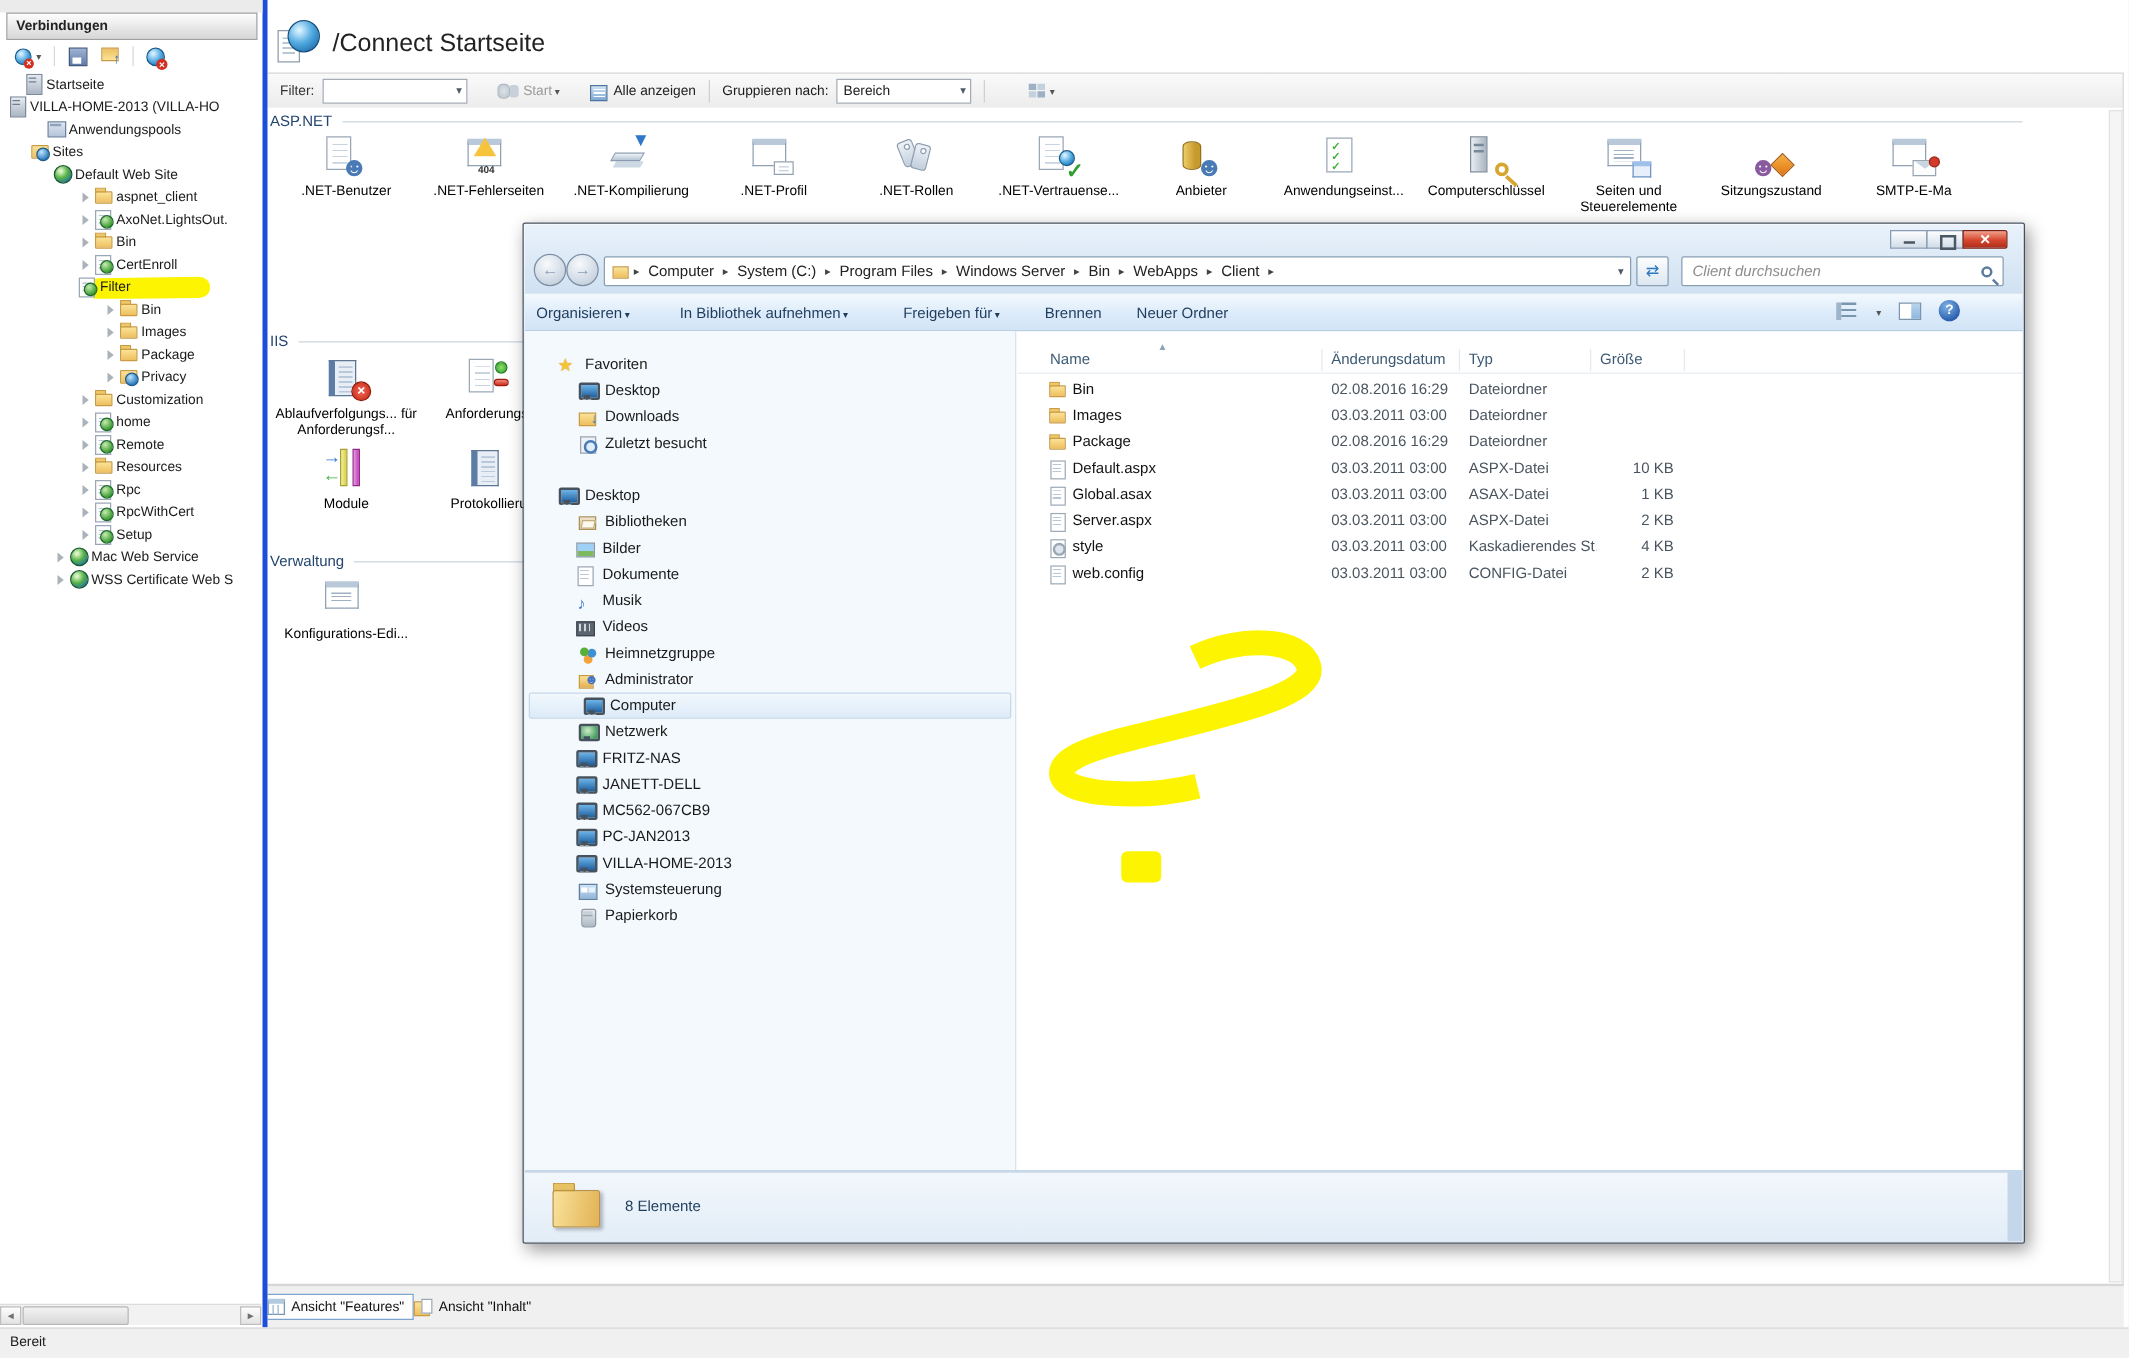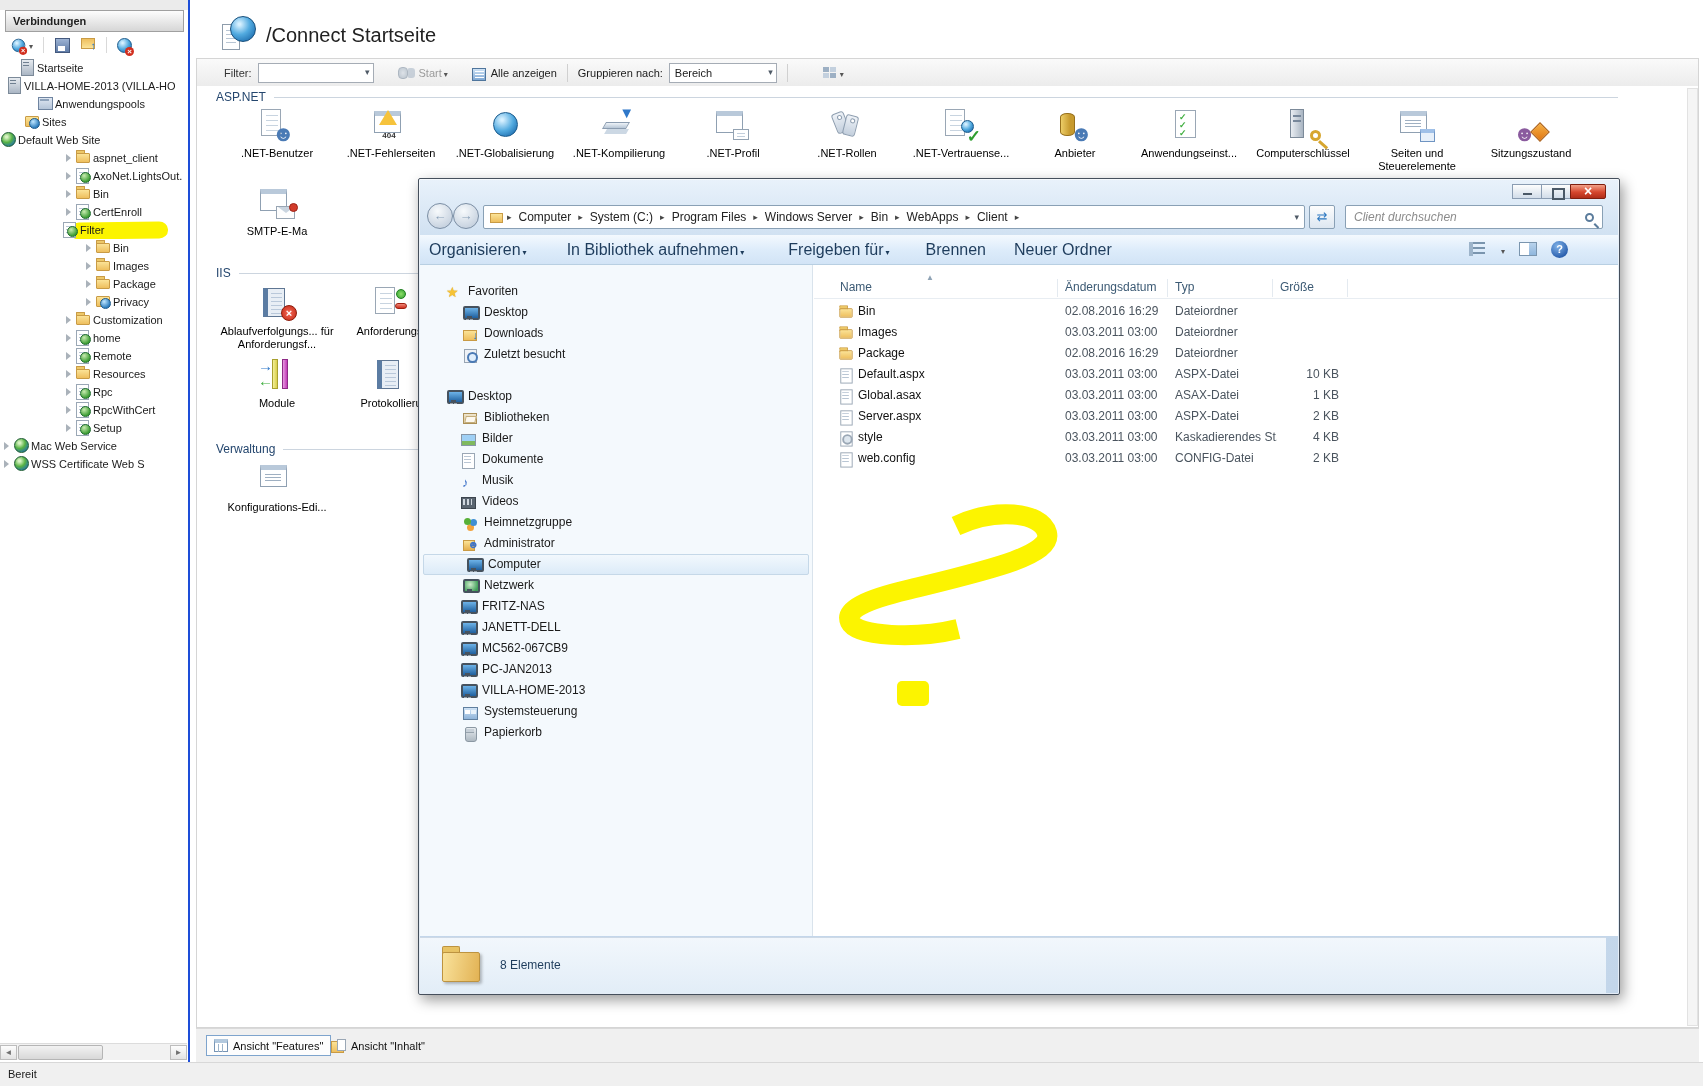--- a/index.html
+++ b/index.html
@@ -1,29 +1,29 @@
 <!DOCTYPE html>
 <html><head>
 <meta charset="utf-8">
 <style>
 *{margin:0;padding:0;box-sizing:border-box}
 body{width:1703px;height:1086px;position:relative;overflow:hidden;background:#ebebeb;font-family:"Liberation Sans",sans-serif;font-size:11px;color:#1a1a1a}
 #stage{position:absolute;inset:0}
 
-.sidebar{position:absolute;left:0;top:0;width:190px;height:1062px;background:#fff;border-right:2px solid #1d4ed8;z-index:5}
+.sidebar{position:absolute;left:0;top:0;width:214px;height:1062px;background:#fff;border-right:4px solid #1d4ed8;z-index:5}
 .sb-top{position:absolute;left:0;top:0;right:0;height:10px;background:#ebebeb}
 .sb-title{position:absolute;left:5px;top:10px;right:4px;height:22px;background:linear-gradient(#fdfdfd,#d6d6d6);border:1px solid #a0a0a0;font-weight:bold;color:#222;padding:4px 7px}
 .sb-tools{position:absolute;left:5px;top:33px;right:4px;height:23px;display:flex;align-items:center;gap:4px;padding-left:3px}
 .sbtn{height:19px;display:flex;align-items:center;padding:0 2px;border:1px solid transparent}
 .sb-sep{width:1px;height:16px;background:#d9d9d9;margin:0 3px}
 .dda::before{content:"▾";font-size:8px;color:#555;margin-left:2px}
 
 .tree{position:absolute;left:0;top:59px;right:1px}
 .trow{position:relative;height:18px;line-height:18px;display:flex;white-space:nowrap;overflow:hidden;cursor:default}
-.d0{padding-left:6px}.d1{padding-left:24px}.d2{}.d3{padding-left:62px}.d4{padding-left:82px}
+.d0{padding-left:6px}.d1{padding-left:24px}.d2{padding-left:42px}.d3{padding-left:62px}.d4{padding-left:82px}
 .arr{width:13px;flex:none;display:flex;align-items:center;justify-content:center;z-index:1}
 .arr.col::before{content:"";border-top:4px solid transparent;border-bottom:4px solid transparent;border-left:5px solid #aab2ba}
 .tl{z-index:1;padding-left:2px}
 .blob{position:absolute;left:70px;top:1px;width:98px;height:17px;background:#fcf400;border-radius:9px/8px;transform:rotate(-.8deg);z-index:0}
 
 .ic{display:inline-block;width:16px;height:16px;position:relative;flex:none;vertical-align:middle}
 .i-folder{}.i-folder::before{content:"";position:absolute;left:1px;top:1px;width:7px;height:4px;background:#edc868;border:1px solid #c99b45;border-bottom:none;border-radius:1px 1px 0 0}
 .i-folder::after{content:"";position:absolute;left:1px;top:4px;right:1px;bottom:2px;background:linear-gradient(#fbe397,#eebf5e);border:1px solid #c99b45;border-radius:1px}
 .i-page::before{content:"";position:absolute;left:2px;top:1px;width:11px;height:14px;background:#fff;border:1px solid #9aa7b5}
 .i-page::after{content:"";position:absolute;left:4px;top:4px;width:7px;height:8px;background:repeating-linear-gradient(#b9c6d4 0 1px,transparent 1px 3px)}
@@ -175,21 +175,21 @@
 .bseg{padding:0 7px;color:#222;white-space:nowrap}
 .bsep{color:#444;font-size:9px}
 .bsep::before{content:"▸"}
 .addl{position:absolute;right:5px;color:#4f5a66;font-size:9px}
 .addl::before{content:"▾"}
 .refresh{position:absolute;right:284px;top:4px;width:26px;height:24px;background:linear-gradient(#fdfdfd,#dde7f1);border:1px solid #89a0b5;border-radius:2px;text-align:center;line-height:22px;color:#2d78c0;font-size:13px}
 .refresh::before{content:"⇄"}
 .sfield{position:absolute;left:926px;right:16px;top:4px;height:24px;background:#fff;border:1px solid #89a0b5;border-radius:2px;display:flex;align-items:center;padding:0 8px;color:#8c8c8c;font-style:italic;font-size:12px;justify-content:space-between}
 .mag{width:9px;height:9px;border:2px solid #5b7c9c;border-radius:50%;position:relative;flex:none}
 .mag::after{content:"";position:absolute;left:8px;top:8px;width:6px;height:2px;background:#5b7c9c;transform:rotate(45deg);transform-origin:0 0}
-.cbar{position:absolute;left:1px;right:1px;top:56px;height:30px;background:linear-gradient(#f4f9fe,#dcebfa 55%,#d2e4f6);border-bottom:1px solid #b8cfe2;display:flex;align-items:center;color:#1e3c5c;font-size:16px}
+.cbar{position:absolute;left:1px;right:1px;top:56px;height:30px;background:linear-gradient(#f4f9fe,#dcebfa 55%,#d2e4f6);border-bottom:1px solid #b8cfe2;display:flex;align-items:center;color:#1e3c5c;font-size:12px}
 .cb-item{display:flex;align-items:center;padding:0 9px;height:24px}
 .cb-item .dda::before{color:#1e3c5c}
 .cb-right{position:absolute;right:50px;top:5px;display:flex;align-items:center;gap:14px}
 .views-ic{width:16px;height:14px;background:repeating-linear-gradient(#7a95ae 0 2px,transparent 2px 5px);border-left:4px solid #9db4ca}
 .pane-ic{width:18px;height:14px;background:#fff;border:1px solid #7a95ae;position:relative}
 .pane-ic::before{content:"";position:absolute;right:0;top:0;width:7px;height:12px;background:linear-gradient(#b9d3ec,#8fb6dd)}
 .help-ic{width:17px;height:17px;border-radius:50%;background:radial-gradient(circle at 38% 30%,#7fb2e8,#2257a8 80%);color:#fff;font-weight:bold;font-size:11px;text-align:center;line-height:17px}
 .help-ic::before{content:"?"}
 .panes{position:absolute;left:1px;right:1px;top:86px;bottom:58px;background:#fff}
 .navpane{position:absolute;left:0;top:0;bottom:0;width:393px;background:#f4f9fd;border-right:1px solid #d9e3ec;font-size:12px}
@@ -416,26 +416,20 @@
         <div class="feat">
             <div class="fic">
               <i class="win"></i>
               <i class="warn"></i>
               <i class="code"><b>404</b></i>
             </div>
             <div class="flbl">.NET-Fehlerseiten</div>
           </div>
         <div class="feat">
             <div class="fic">
-              <i class="glb big"></i>
-            </div>
-            <div class="flbl">.NET-Globalisierung</div>
-          </div>
-        <div class="feat">
-            <div class="fic">
               <i class="layers"></i>
               <i class="adown"></i>
             </div>
             <div class="flbl">.NET-Kompilierung</div>
           </div>
         <div class="feat">
             <div class="fic">
               <i class="win"></i>
               <i class="card"></i>
             </div>

